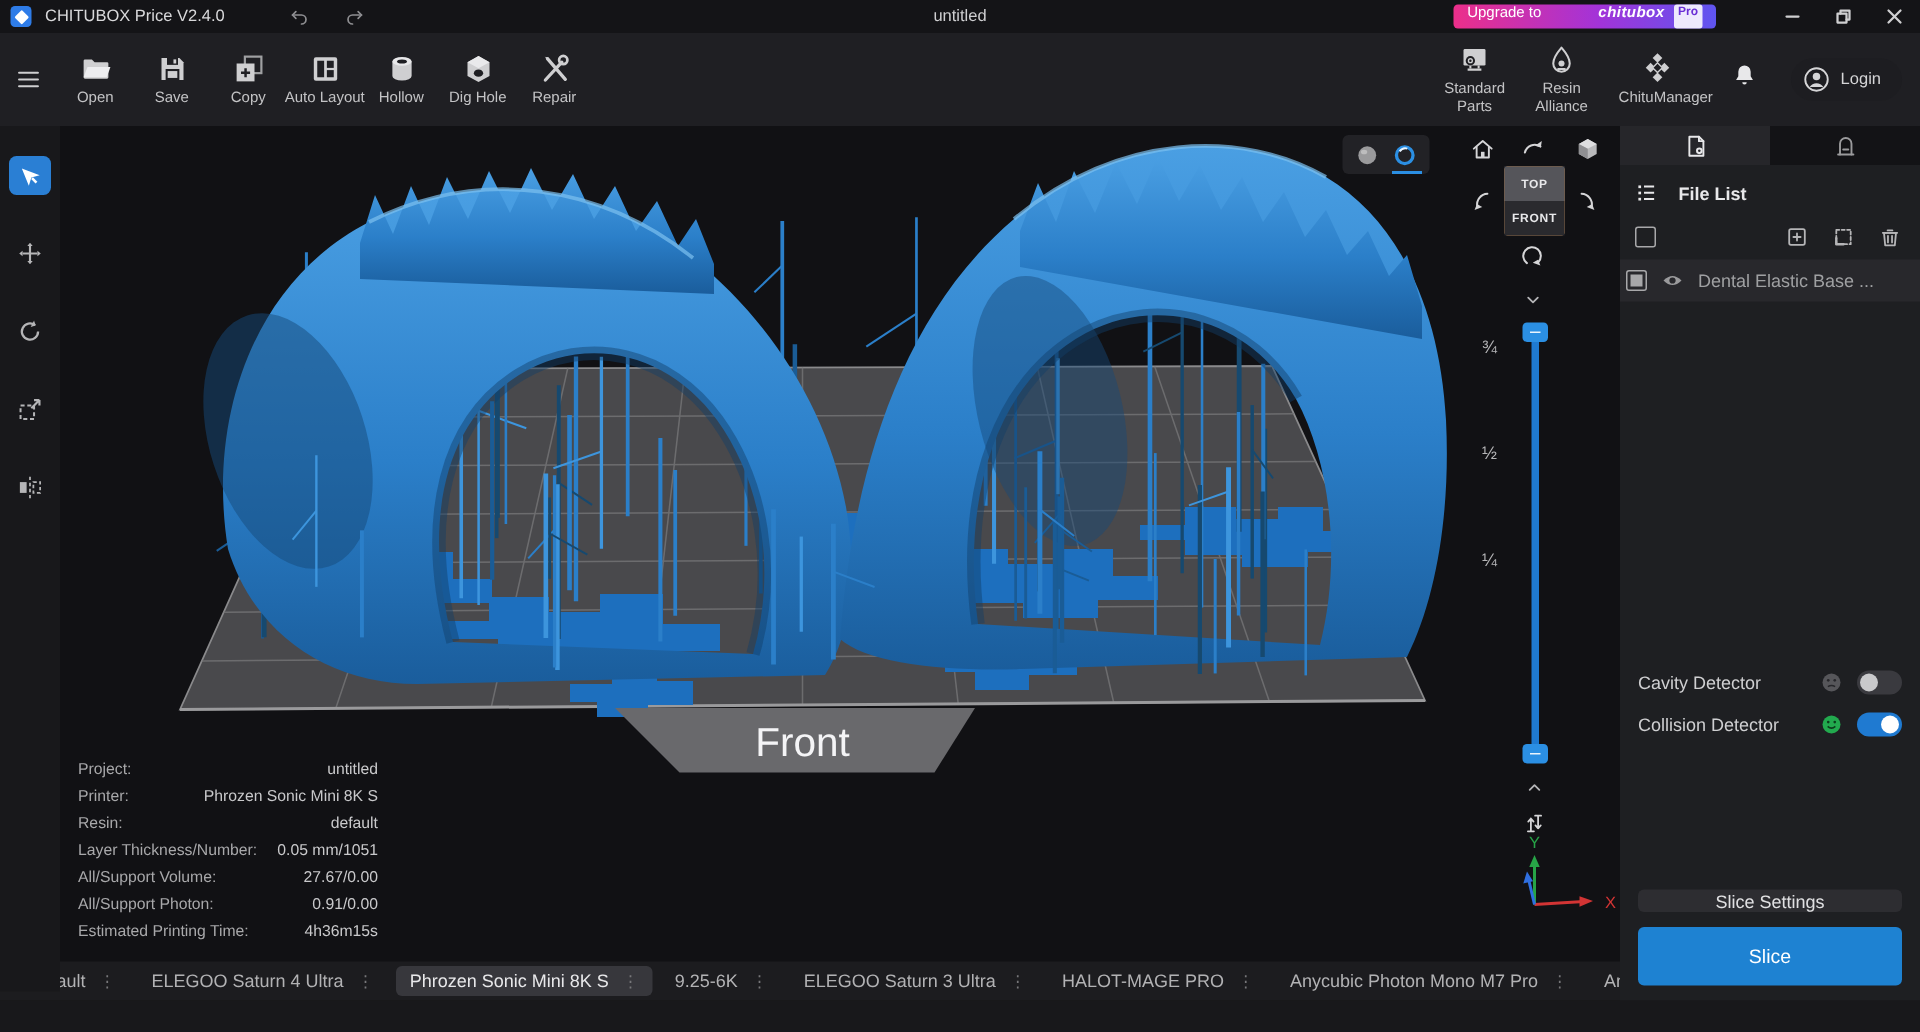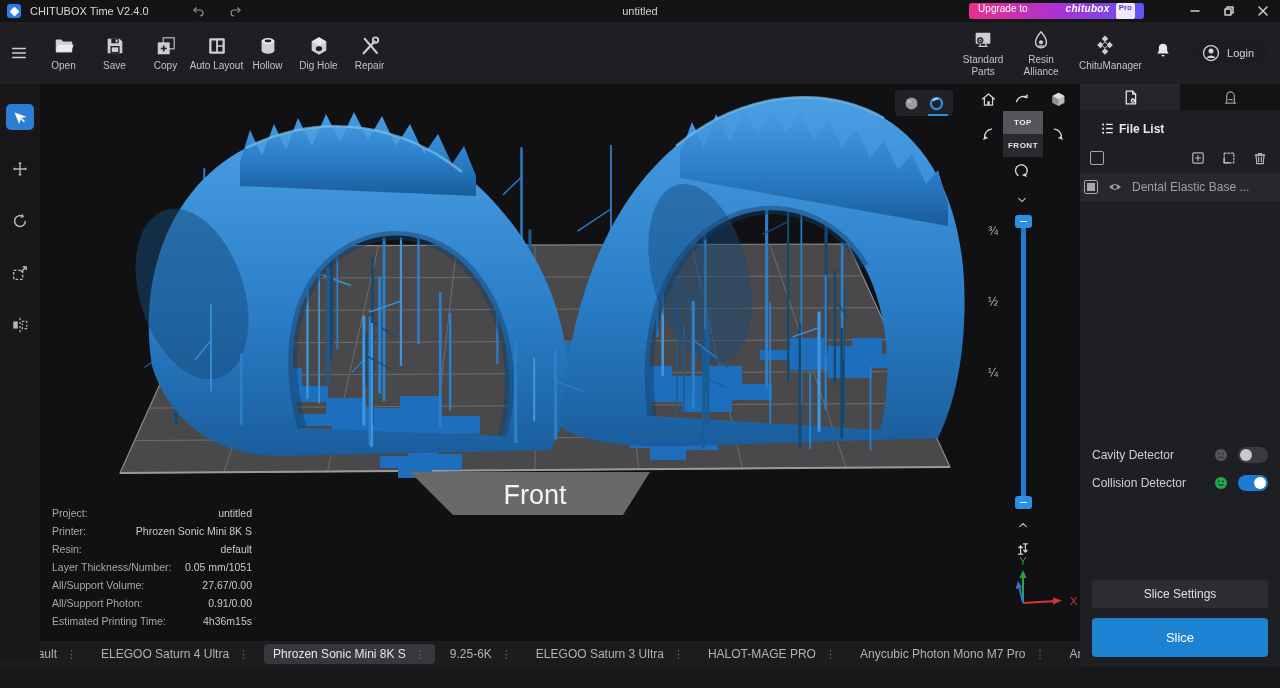--- a/index.html
+++ b/index.html
@@ -49,50 +49,50 @@
   .tick{position:absolute;font-size:12px;color:#b5b5b7;}
   .proj-info{position:absolute;left:12px;top:420px;width:200px;font-size:10.5px;}
   .proj-row{display:flex;justify-content:space-between;height:18px;align-items:center;}
   .proj-row .pl{color:#a8a8aa;}
   .proj-row .pv{color:#c9c9cb;}
   
   .rightpanel{position:absolute;left:1080px;top:84px;width:200px;height:583px;background:#1e1f22;display:flex;flex-direction:column;z-index:20;}
   .rp-tabs{display:flex;height:26px;flex:none;}
   .rp-tab{flex:1;display:flex;align-items:center;justify-content:center;cursor:pointer;background:#131316;}
   .rp-tab.active{background:#26262a;}
-  .rp-header{display:flex;align-items:flex-end;gap:4px;padding:11px 10px 7px;font-size:12px;font-weight:bold;color:#e8e8ea;flex:none;margin-left:10px;}
+  .rp-header{display:flex;align-items:flex-end;gap:14px;padding:11px 10px 7px;font-size:12px;font-weight:bold;color:#e8e8ea;flex:none;}
   .rp-toolbar{display:flex;align-items:center;padding:7px 12px 7px 10px;gap:15px;flex:none;}
   .rp-toolbar .spacer{flex:1;}
   .checkbox{width:12px;height:12px;border:1.5px solid #a8a8aa;border-radius:2px;position:relative;cursor:pointer;flex:none;}
   .checkbox.partial::after{content:"";position:absolute;inset:2px;background:#a8a8aa;}
   .rp-file{display:flex;align-items:center;gap:9px;padding:6px 4px;background:#28282c;font-size:12px;color:#9fa0a2;flex:none;cursor:pointer;}
   .rp-detector{display:flex;align-items:center;padding:6px 12px;font-size:12px;color:#cfcfd1;flex:none;}
   .rp-detector .spacer{flex:1;}
   .toggle{width:30px;height:16px;border-radius:8px;background:#3a3a3f;position:relative;margin-left:9px;cursor:pointer;flex:none;}
   .toggle .knob{position:absolute;top:2px;left:2px;width:12px;height:12px;border-radius:50%;background:#c9c9cb;}
   .toggle.on{background:#1f7ad1;}
   .toggle.on .knob{left:16px;background:#fff;}
-  .btn-slice-settings{margin:0 12px 10px;height:28px;flex:none;background:#2d2d31;border-radius:4px;display:flex;align-items:center;justify-content:center;font-size:12px;color:#e0e0e2;cursor:pointer;}
+  .btn-slice-settings{margin:0 12px 10px;height:15px;flex:none;background:#2d2d31;border-radius:4px;display:flex;align-items:center;justify-content:center;font-size:12px;color:#e0e0e2;cursor:pointer;}
   .btn-slice{margin:0 12px 10px;height:39px;flex:none;background:#1e82d2;border-radius:4px;display:flex;align-items:center;justify-content:center;font-size:13px;color:#fff;cursor:pointer;}
   
   .bottombar{position:absolute;left:0;top:641px;width:1080px;height:26px;background:#1c1c1f;display:flex;align-items:center;padding-left:12px;font-size:12px;color:#b2b2b4;z-index:15;box-sizing:border-box;}
   .pt-tab{display:flex;align-items:center;gap:9px;padding:3px 9px;border-radius:4px;margin-right:6px;cursor:pointer;white-space:nowrap;}
   .pt-tab.active{background:#37373c;color:#e8e8ea;}
   .menu-dots{color:#77777a;font-size:11px;cursor:pointer;}
   .add-tab{color:#d5d5d7;font-size:16px;margin-left:6px;cursor:pointer;}
   .footer{position:absolute;left:0;top:667px;width:1280px;height:21px;background:#18181b;z-index:10;}
 </style>
 </head>
 <body>
 
 <div class="app">
 
   <div class="titlebar">
     <div class="logo"></div>
-    <span class="app-title">CHITUBOX Time V2.4.0</span>
+    <span class="app-title">CHITUBOX Price V2.4.0</span>
     <div class="undo-redo">
       <svg class="icon" width="15" height="15" viewBox="0 0 20 20" style="stroke:#8f8f92">
           <path d="M7 5 L4 8 L7 11"></path>
           <path d="M4 8 H12 a4 4 0 0 1 0 8"></path>
         </svg>
       <svg class="icon" width="15" height="15" viewBox="0 0 20 20" style="stroke:#8f8f92">
           <path d="M13 5 L16 8 L13 11"></path>
           <path d="M16 8 H8 a4 4 0 0 0 0 8"></path>
         </svg>
     </div>

